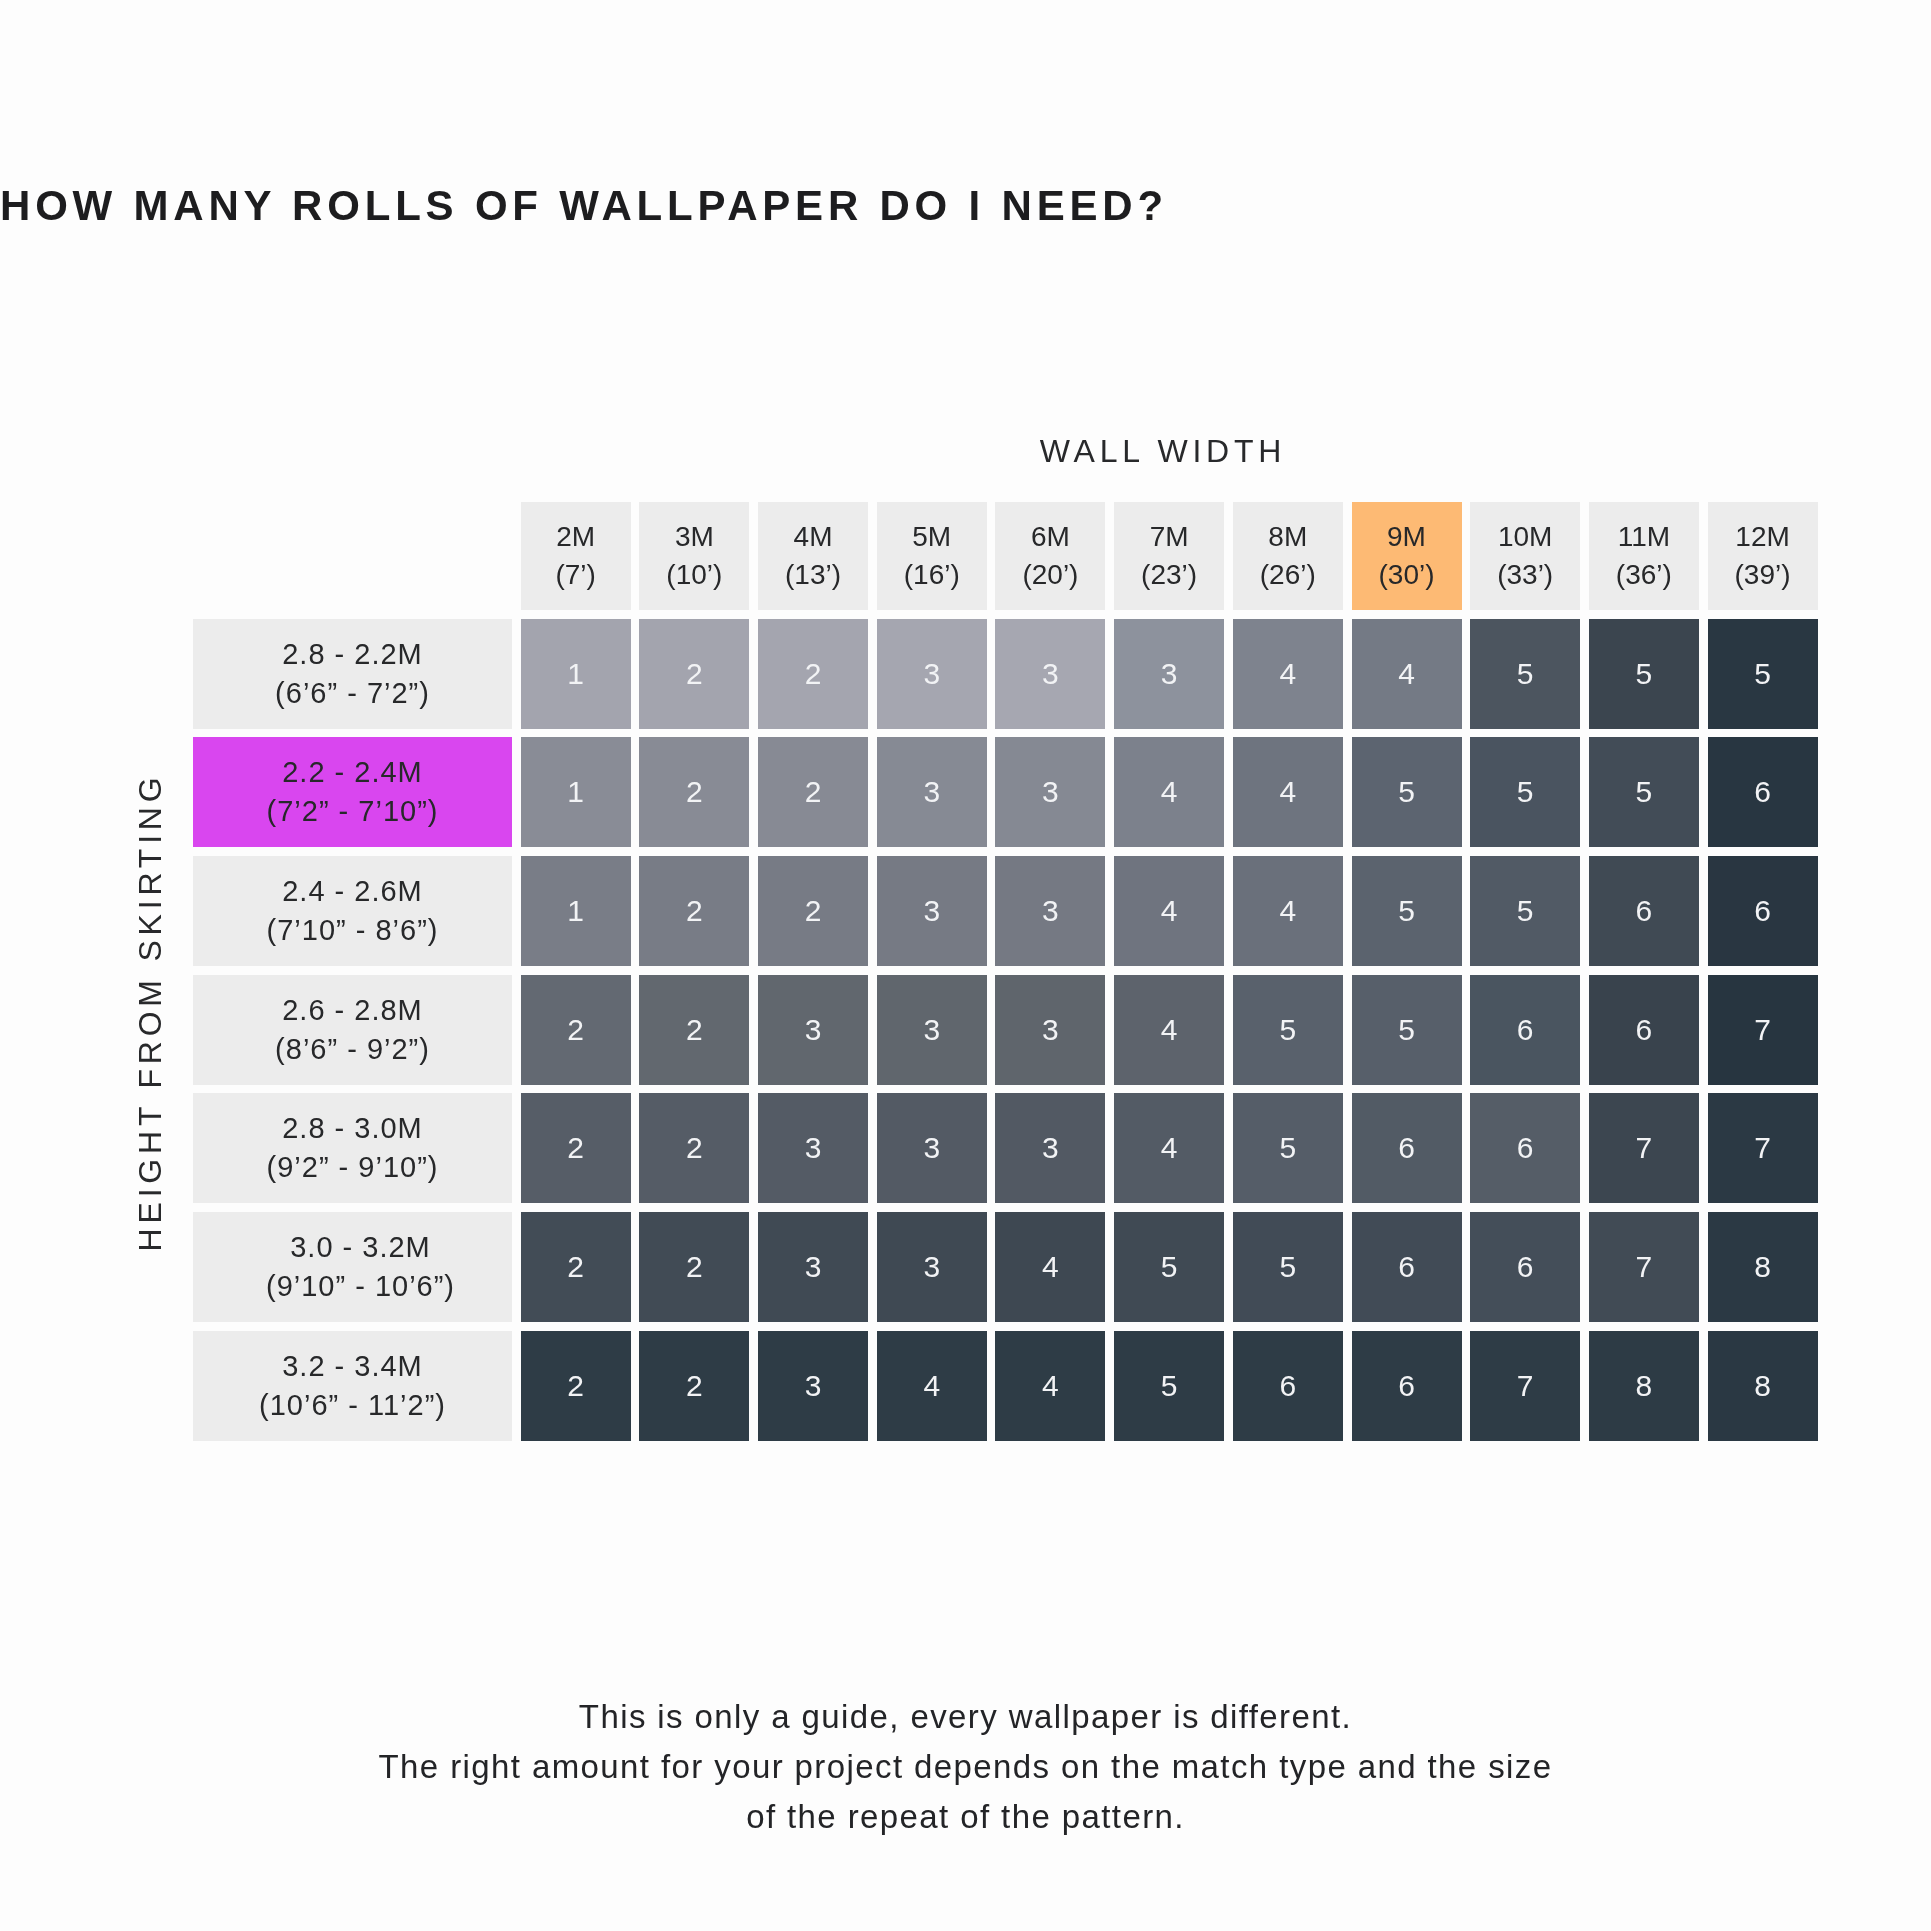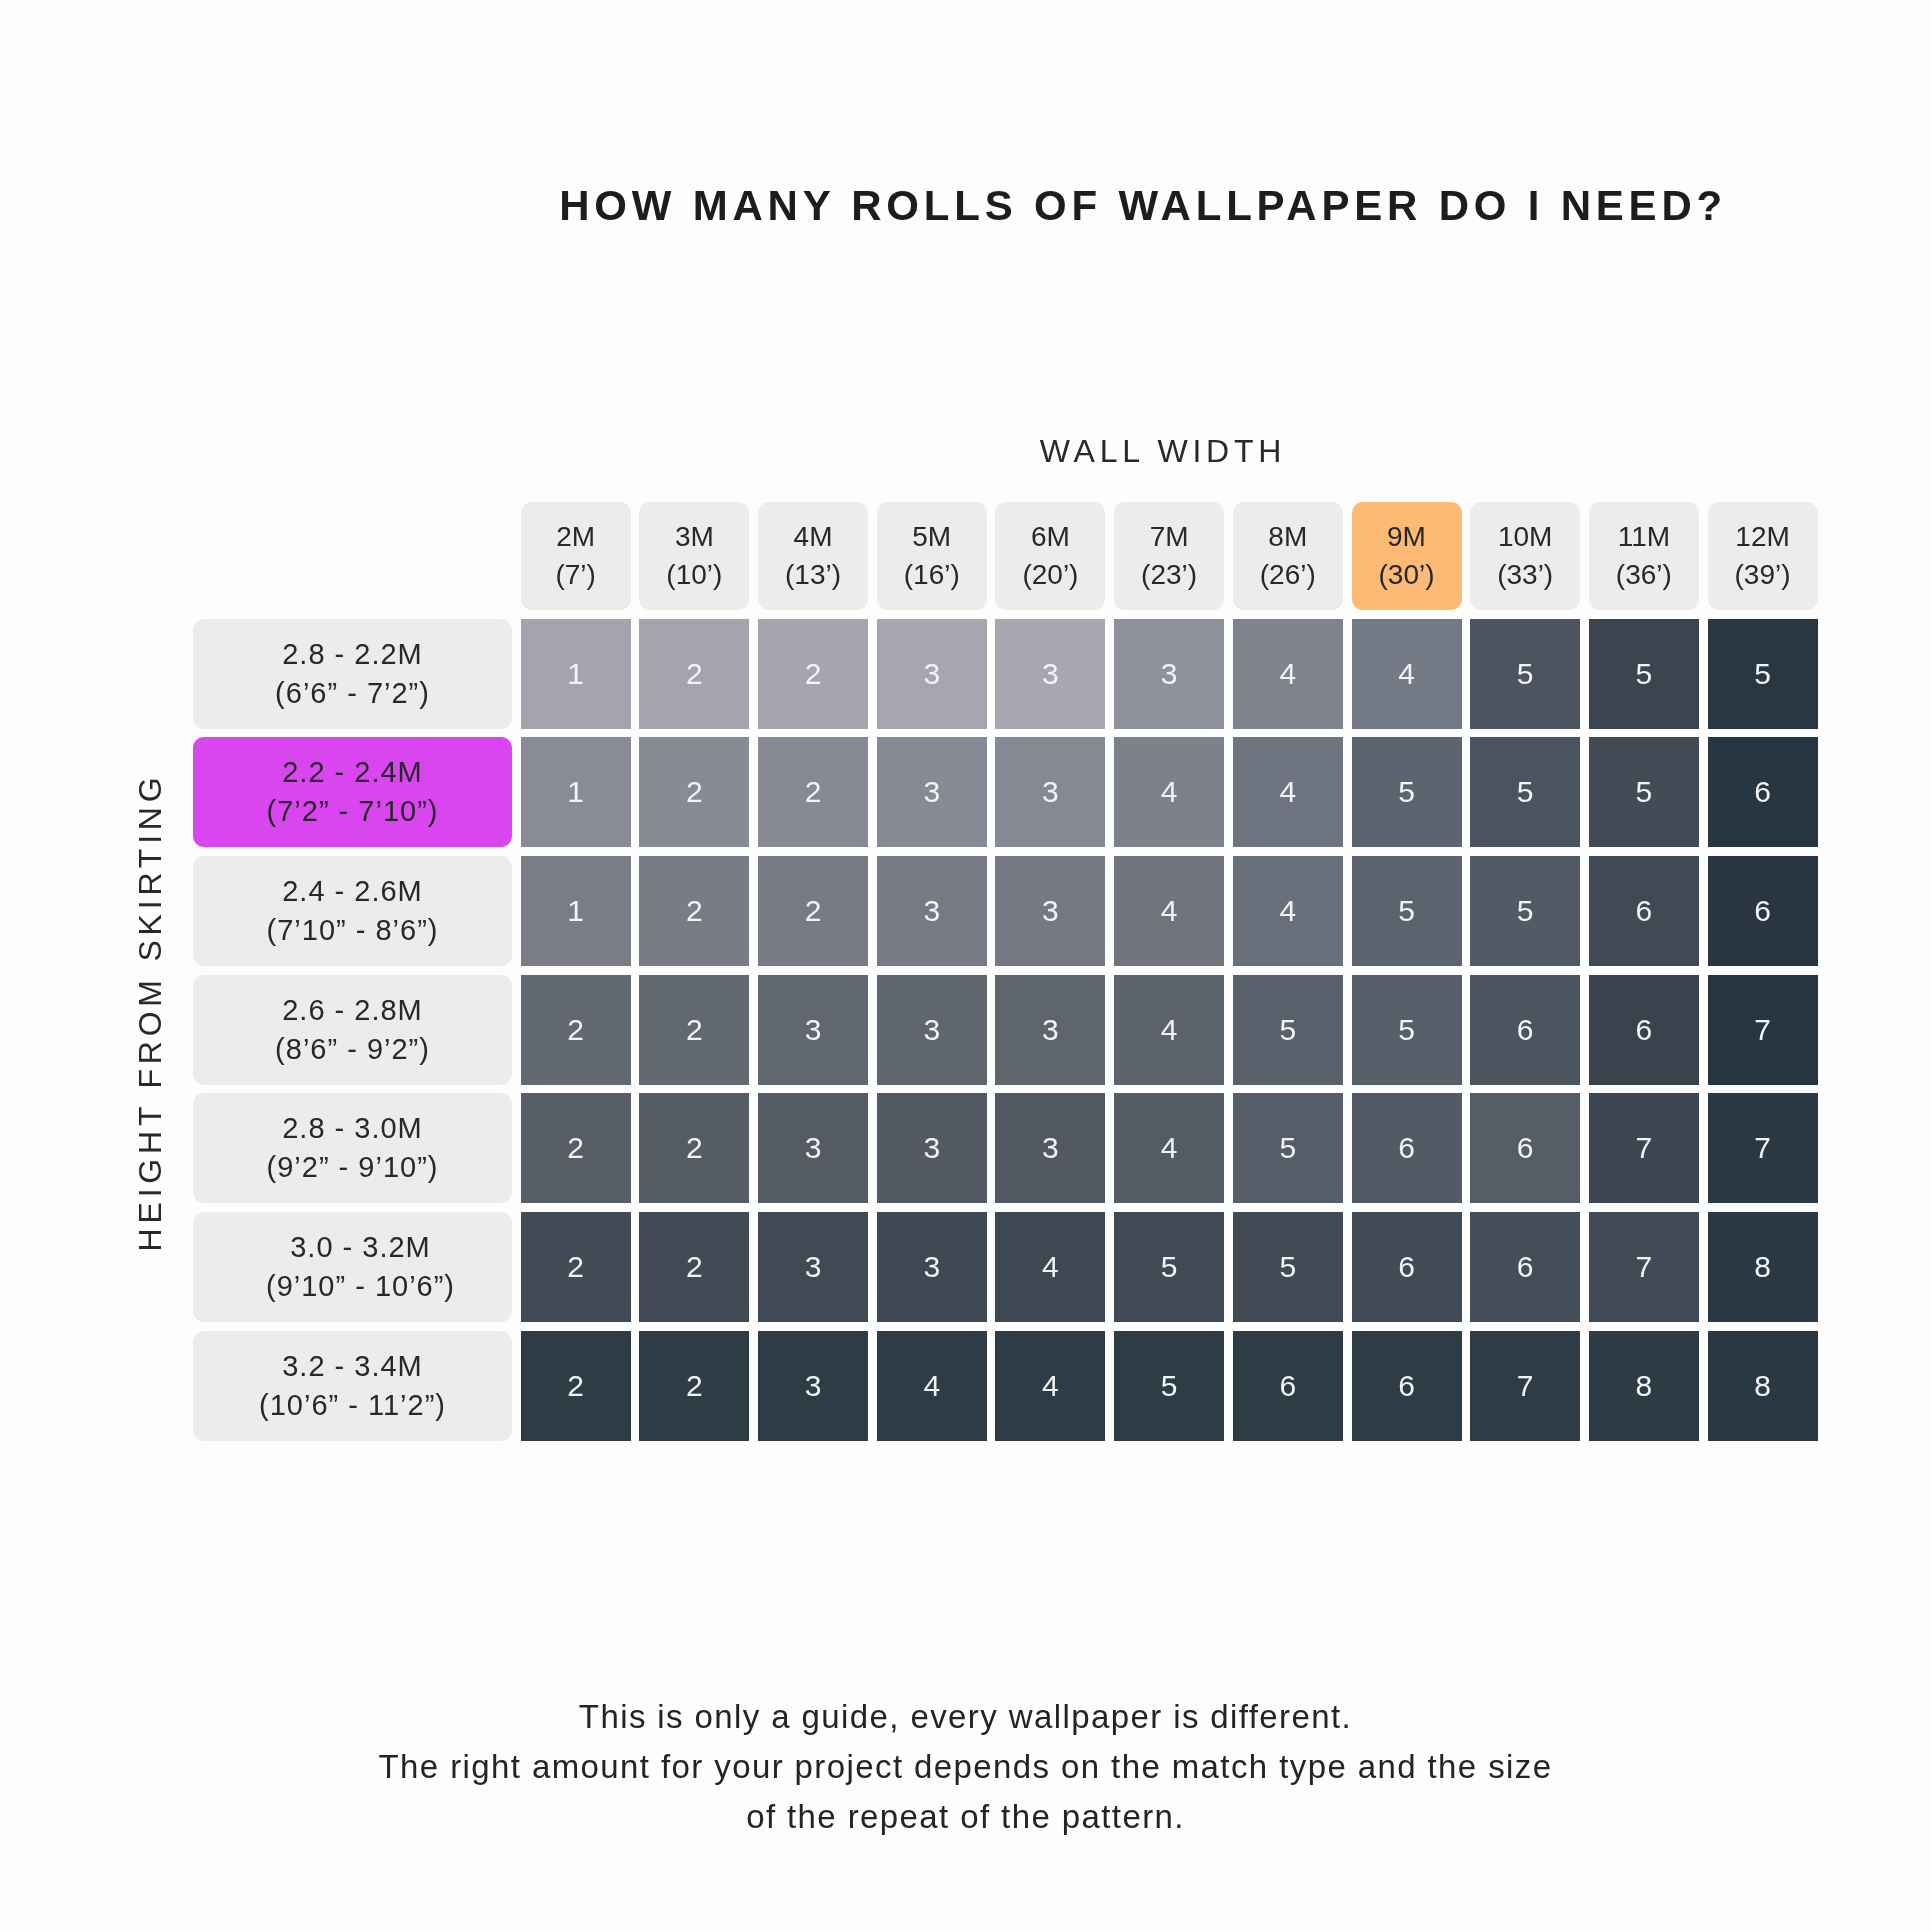--- a/index.html
+++ b/index.html
@@ -5,21 +5,21 @@
   html,body{margin:0;padding:0;}
   body{
     width:1931px;height:1931px;position:relative;
     background:#fdfdfd;
     font-family:"Liberation Sans", sans-serif;
     color:#1e1f21;
     overflow:hidden;
   }
   .page-title{
     position:absolute;top:182px;left:0;width:1727px;
-    text-align:right;
+    text-align:left;
     font-size:42px;font-weight:600;letter-spacing:4.8px;
     color:#1d1d1f;
   }
   .wall-width-label{
     position:absolute;top:433px;left:519px;width:1288px;
     text-align:center;
     font-size:32px;font-weight:400;letter-spacing:4.8px;
     color:#28292b;
   }
   .height-label{
@@ -37,21 +37,20 @@
     gap:8.7px;
   }
   .corner{background:transparent;}
   .colhead,.rowhead{
     background:#ececec;
     display:flex;flex-direction:column;
     align-items:center;justify-content:center;
     text-align:center;
     color:#27282a;
     line-height:1.35;
-    border-radius:11px;
   }
   .colhead{font-size:28px;}
   .rowhead{font-size:29px;letter-spacing:1px;}
   .cell{
     display:flex;align-items:center;justify-content:center;
     font-size:30px;font-weight:400;
     color:#f2f3f5;
   }
   .footer{
     position:absolute;top:1692px;left:0;width:1931px;

